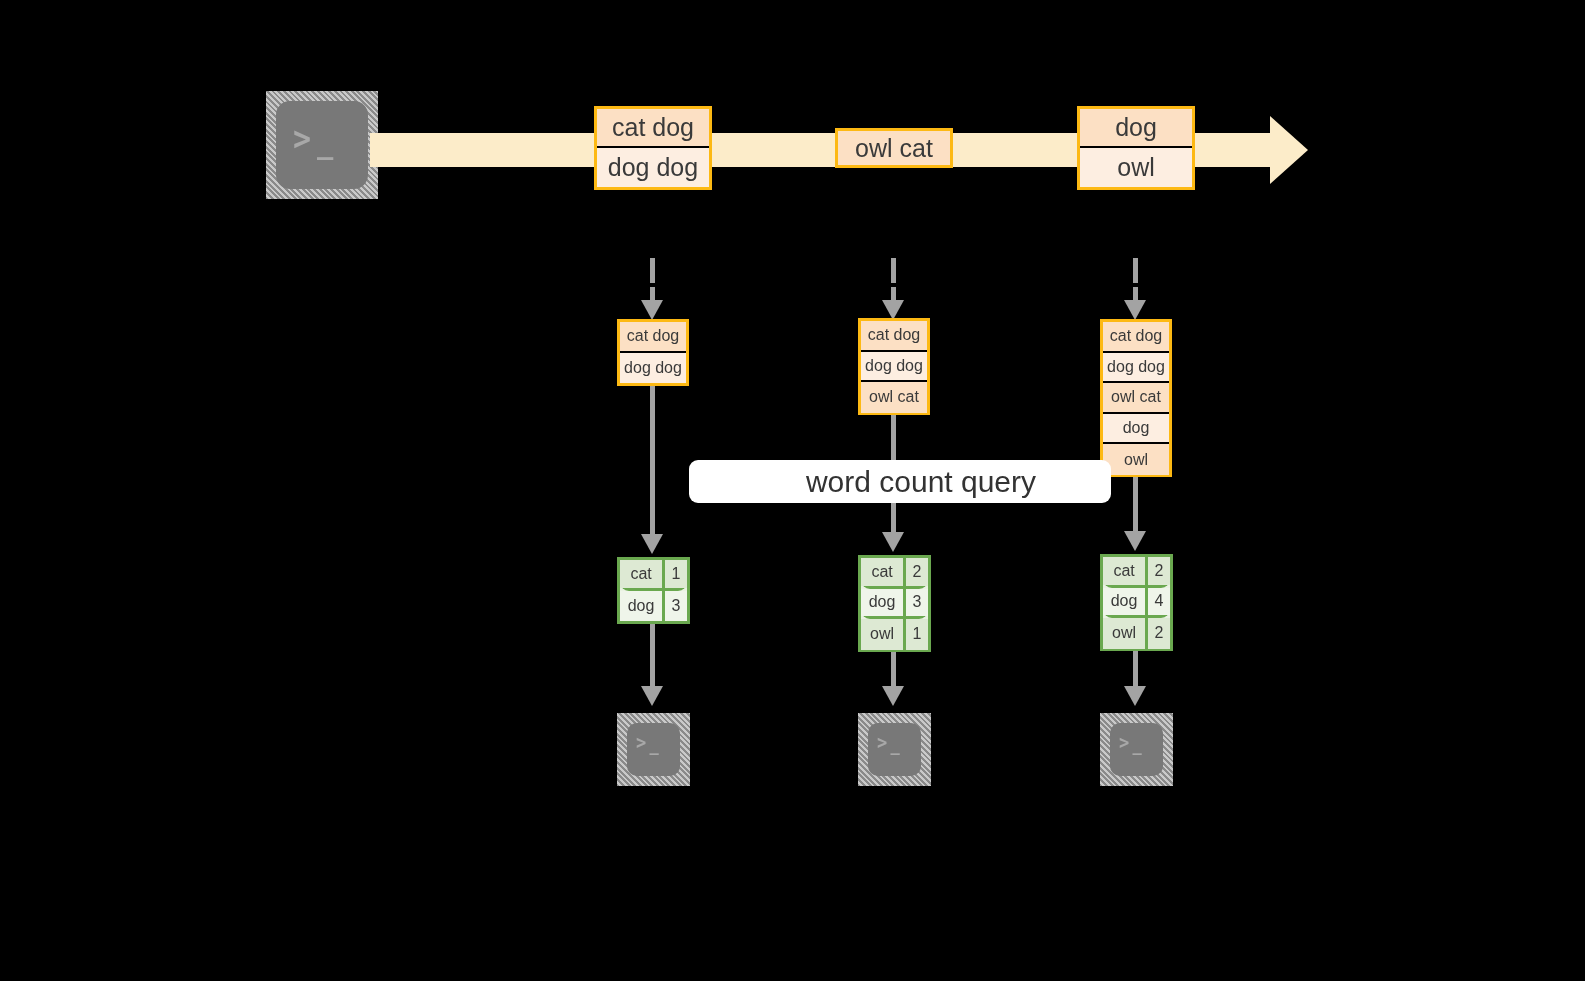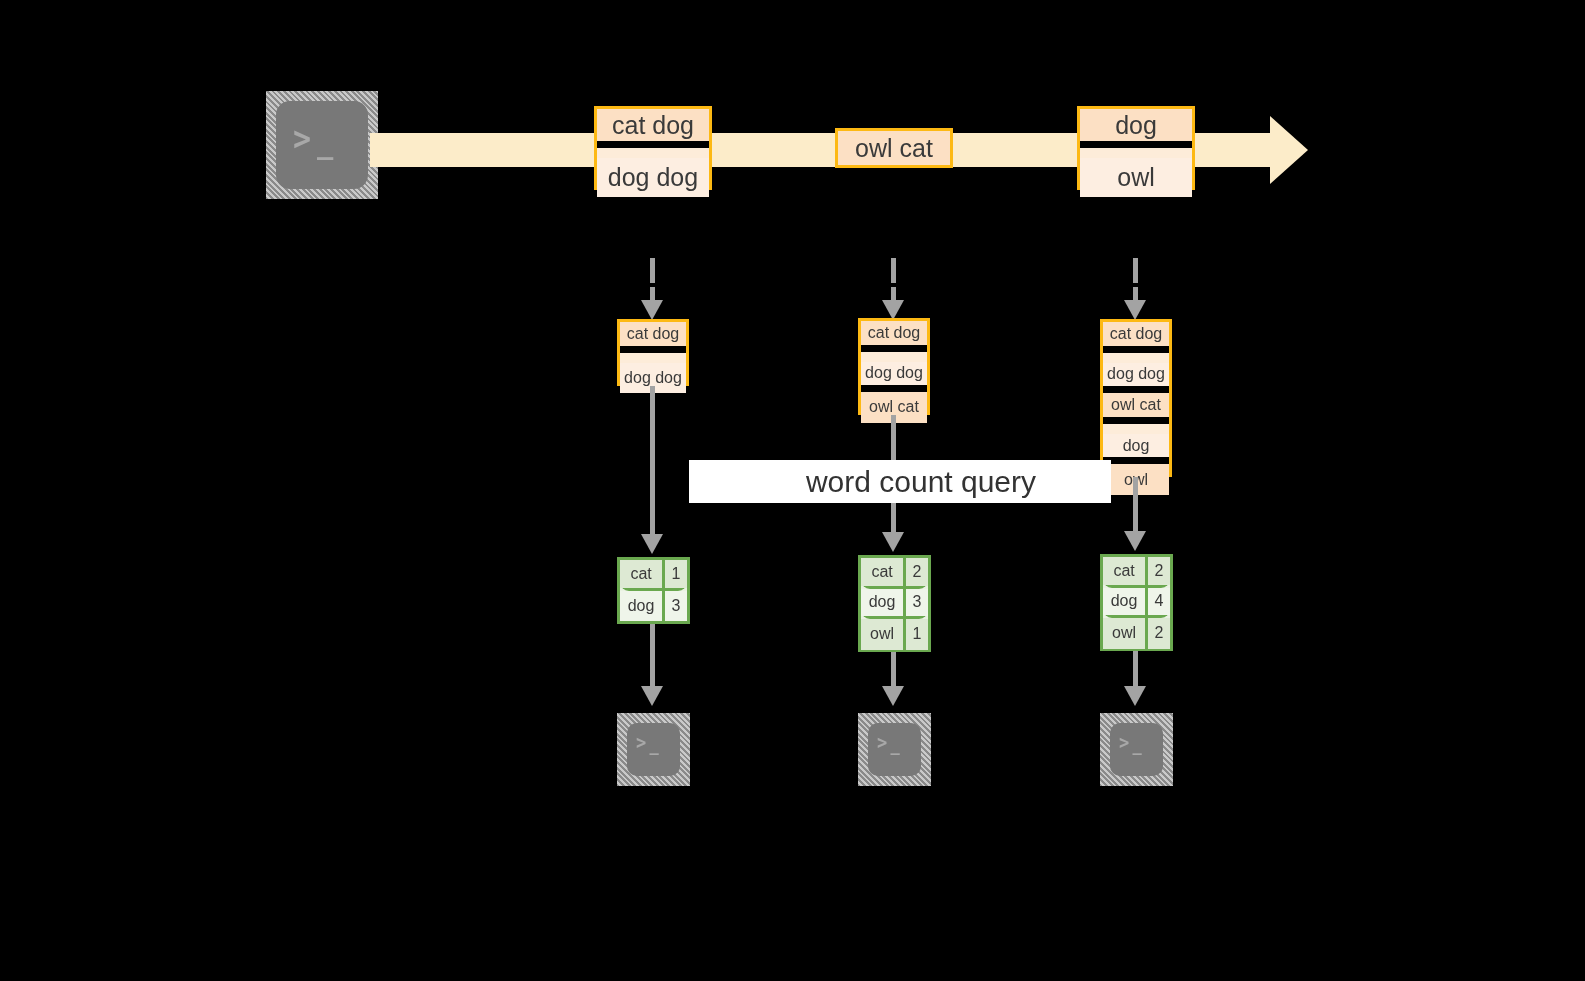--- a/index.html
+++ b/index.html
@@ -55,25 +55,25 @@
   .obox{
     position:absolute;
     border:3px solid #fdb913;
     box-sizing:border-box;
     background:#fdecd9;
   }
   .ocell{
     box-sizing:border-box;
     background:#fce0c4;
     display:flex;align-items:center;justify-content:center;
-    border-bottom:7px solid #000000;
+    border-bottom:2px solid #000000;
     white-space:nowrap;
   }
   .ocell:last-child{border-bottom:none;}
-  .ocell.lite{background:#fdeee1;margin-top:10px;}
+  .ocell.lite{background:#fdeee1;}
 
   
   .obox.big .ocell{height:39px;font-size:25px;}
   .obox.big.single .ocell{height:100%;}
 
   
   .obox.small .ocell{height:30.6px;font-size:16px;}
 
   
   .gbox{
@@ -262,17 +262,17 @@
   <div class="ghead" style="left:1124px;top:686px;"></div>
 
   <div class="term" style="left:1100px;top:713px;width:73px;height:73px;">
     <div class="term-inner sq">
       <div class="prompt" style="left:9px;top:11px;font-size:17px;">
         <span class="gt">&gt;</span><span class="us">_</span>
       </div>
     </div>
   </div>
 
-  <div class="wband" style="left:689px;top:460px;width:422px;height:43px;">
+  <div class="wband" style="left:689px;top:460px;width:422px;height:43px;border-radius:9px;">
     <span>word count query</span>
   </div>
 
 </div>
 
 </body></html>

